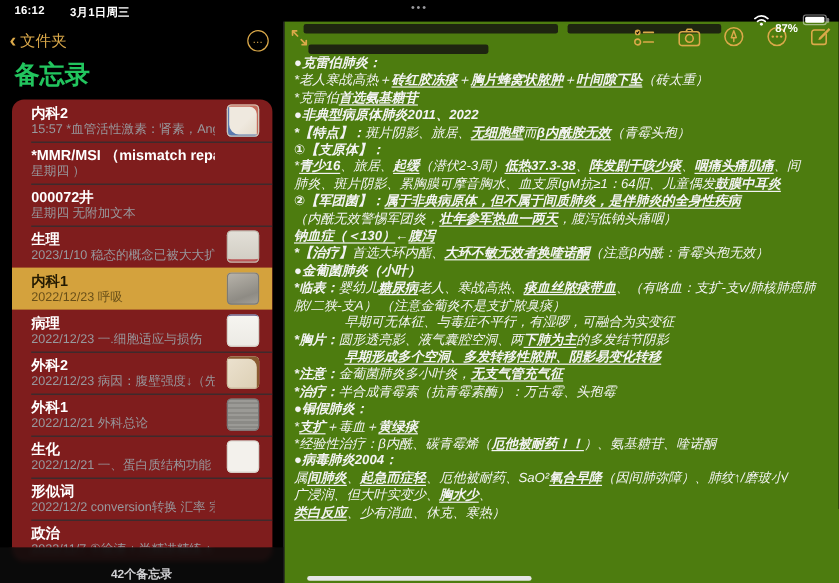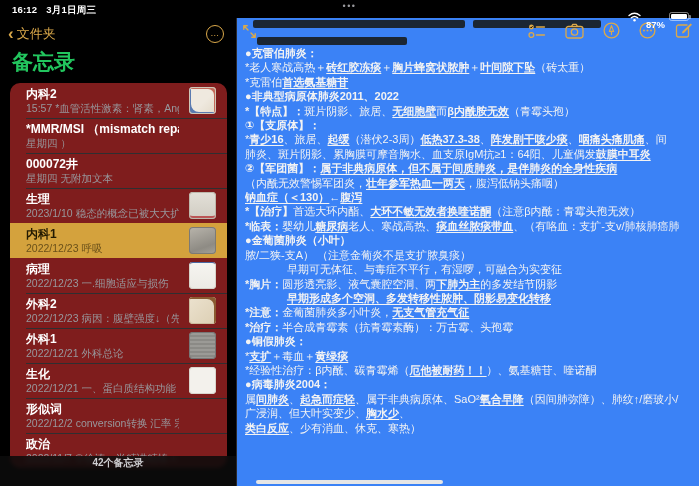--- a/index.html
+++ b/index.html
@@ -2,21 +2,21 @@
 <html><head>
 <meta charset="utf-8">
 <style>
   * { margin:0; padding:0; box-sizing:border-box; }
   html,body { width:699px; height:486px; overflow:hidden; background:#000;
     font-family:"Liberation Sans","DejaVu Sans",sans-serif; }
   .screen { position:relative; width:699px; height:486px; background:#000; color:#fff; }
 
   
   .statusbar { position:absolute; top:0; left:0; right:0; height:18px; z-index:30; }
-  .sb-left { position:absolute; left:12px; top:4px; font-size:9.5px; font-weight:700; color:#fff; letter-spacing:.2px; display:flex; gap:9px; }
+  .sb-left { position:absolute; left:12px; top:4px; font-size:9.5px; font-weight:700; color:#fff; letter-spacing:.2px; display:flex; gap:21px; }
   .sb-center { position:absolute; left:50%; transform:translateX(-50%); top:1px; font-size:9px; color:#9a9a9e; letter-spacing:1.5px; }
   .sb-right { position:absolute; right:10px; top:3px; display:flex; align-items:center; gap:4px; }
   .sb-right .pct { font-size:9.5px; font-weight:600; color:#fff;margin-top:16px; }
   .batt { position:relative; width:20px; height:9.5px; border:1px solid rgba(255,255,255,.5); border-radius:2.5px; }
   .batt .fill { position:absolute; left:1px; top:1px; bottom:1px; width:87%; background:#fff; border-radius:1.2px; }
   .batt .nub { position:absolute; right:-3px; top:2.5px; width:1.8px; height:3.5px; background:rgba(255,255,255,.5); border-radius:0 1px 1px 0; }
 
   
   .sidebar { position:absolute; left:0; top:18px; width:236px; bottom:0; background:#000; z-index:5; }
   .panel-divider { position:absolute; left:236px; top:18px; bottom:0; width:1px; background:#2a2a2c; z-index:6; }
@@ -35,25 +35,25 @@
   .note-row.selected .nr-title { color:#231a02; }
   .note-row.selected .nr-sub { color:rgba(35,26,2,.62); }
   .nr-thumb { position:absolute; right:11px; top:4px; width:27px; height:27px; border-radius:4px; }
   .th-sketch-color { background:linear-gradient(135deg,#efe9df 55%,#e3d9c8 100%); box-shadow:inset 0 0 0 1px #cfc7b8, inset -4px 4px 0 -2px #c46a5a, inset 6px -6px 0 -4px #5a7ab0; }
   .th-paper-red { background:linear-gradient(180deg,#e3e0d8,#d0ccc2); box-shadow:inset 0 0 0 1px #bdb8ac, inset 0 -8px 0 -5px #b55; }
   .th-paper-gray { background:linear-gradient(160deg,#b9b5ac,#8e8b84 70%,#a5a29a); box-shadow:inset 0 0 0 1px #7c7a74; }
   .th-doc-blue { background:linear-gradient(180deg,#f6f5f1,#eceae4); box-shadow:inset 0 4px 0 -3px #4a6aa5, inset 0 9px 0 -8px #b55, inset 0 0 0 1px #d6d3ca; }
   .th-sketch-brown { background:linear-gradient(135deg,#ece2cf,#dccfb4); box-shadow:inset -5px 5px 0 -3px #8a5a30, inset 0 0 0 1px #cbbc9e; }
   .th-gray-texture { background:repeating-linear-gradient(0deg,#9b9a96 0 2px,#8b8a86 2px 4px); box-shadow:inset 0 0 0 1px #777; }
   .th-white-page { background:#f3f1ec; box-shadow:inset 0 0 0 1px #d8d5cd; }
-  .sb-footer { position:absolute; left:0; right:0; bottom:0; height:30px; background:rgba(12,12,12,.87); backdrop-filter:blur(2px); display:flex; align-items:flex-start; justify-content:center; z-index:8; }
+  .sb-footer { position:absolute; left:0; right:0; bottom:0; height:30px; background:rgba(12,12,12,.87); backdrop-filter:blur(2px); display:flex; align-items:flex-end; justify-content:center; z-index:8; }
   .sb-footer span { font-size:10px; color:#cfcfd2; font-weight:600; }
 
   
-  .notepanel { position:absolute; left:237px; top:18px; right:0; bottom:0; background:#3b82f6; }
+  .notepanel { position:absolute; left:237px; top:18px; right:0; bottom:0; background:#4d7c0f;font-style:italic; }
   .ghost { position:absolute; background:#161610; border-radius:2px; opacity:.85; }
   .np-toolbar { position:absolute; top:4px; left:0; right:0; height:22px; z-index:10; }
   .expand-btn { position:absolute; left:4px; top:1px; width:18px; height:18px; }
   .tool-icons { position:absolute; right:6px; top:0; display:flex; gap:19px; align-items:center; }
   .tool-icons svg, .expand-btn svg { display:block; }
   .np-content { position:absolute; left:8px; top:28px; right:0; bottom:0; overflow:hidden; z-index:2; }
   .nline { white-space:nowrap; font-size:11px; line-height:14.4px; color:#f3f3f3; letter-spacing:0; }
   .nline.ind { padding-left:42px; }
   .sg-u { font-weight:700; text-decoration:underline; text-underline-offset:2px; text-decoration-thickness:1px; }
   .sg-b { font-weight:700; }
@@ -216,32 +216,32 @@
         <div class="nline"><span>*克雷伯</span><span class="sg-u">首选氨基糖苷</span></div>
         <div class="nline"><span class="sg-b">●非典型病原体肺炎2011、2022</span></div>
         <div class="nline"><span class="sg-b">*【特点】：</span><span>斑片阴影、旅居、</span><span class="sg-u">无细胞壁</span><span>而</span><span class="sg-u">β内酰胺无效</span><span>（青霉头孢）</span></div>
         <div class="nline"><span class="sg-b">①【支原体】：</span></div>
         <div class="nline"><span>*</span><span class="sg-u">青少16</span><span>、旅居、</span><span class="sg-u">起缓</span><span>（潜伏2-3周）</span><span class="sg-u">低热37.3-38</span><span>、</span><span class="sg-u">阵发剧干咳少痰</span><span>、</span><span class="sg-u">咽痛头痛肌痛</span><span>、间</span></div>
         <div class="nline"><span>肺炎、斑片阴影、累胸膜可摩音胸水、血支原IgM抗≥1：64阳、儿童偶发</span><span class="sg-u">鼓膜中耳炎</span></div>
         <div class="nline"><span class="sg-b">②【军团菌】：</span><span class="sg-u">属于非典病原体，但不属于间质肺炎，是伴肺炎的全身性疾病</span></div>
         <div class="nline"><span>（内酰无效警惕军团炎，</span><span class="sg-u">壮年参军热血一两天</span><span>，腹泻低钠头痛咽）</span></div>
         <div class="nline"><span class="sg-u">钠血症（＜130）</span><span>←</span><span class="sg-u">腹泻</span></div>
         <div class="nline"><span class="sg-b">*【治疗】</span><span>首选大环内酯、</span><span class="sg-u">大环不敏无效者换喹诺酮</span><span>（注意β内酰：青霉头孢无效）</span></div>
+        <div class="nline"><span class="sg-b">●金葡菌肺炎（小叶）</span></div>
         <div class="nline"><span class="sg-b">*临表：</span><span>婴幼儿</span><span class="sg-u">糖尿病</span><span>老人、寒战高热、</span><span class="sg-u">痰血丝脓痰带血</span><span>、（有咯血：支扩-支v/肺核肺癌肺</span></div>
-        <div class="nline"><span class="sg-b">●金葡菌肺炎（小叶）</span></div>
         <div class="nline"><span>脓/二狭-支A） （注意金葡炎不是支扩脓臭痰）</span></div>
         <div class="nline ind"><span>早期可无体征、与毒症不平行，有湿啰，可融合为实变征</span></div>
         <div class="nline"><span class="sg-b">*胸片：</span><span>圆形透亮影、液气囊腔空洞、两</span><span class="sg-u">下肺为主</span><span>的多发结节阴影</span></div>
         <div class="nline ind"><span class="sg-u">早期形成多个空洞、多发转移性脓肿、阴影易变化转移</span></div>
         <div class="nline"><span class="sg-b">*注意：</span><span>金葡菌肺炎多小叶炎，</span><span class="sg-u">无支气管充气征</span></div>
         <div class="nline"><span class="sg-b">*治疗：</span><span>半合成青霉素（抗青霉素酶）：万古霉、头孢霉</span></div>
         <div class="nline"><span class="sg-b">●铜假肺炎：</span></div>
         <div class="nline"><span>*</span><span class="sg-u">支扩</span><span>＋毒血＋</span><span class="sg-u">黄绿痰</span></div>
         <div class="nline"><span>*经验性治疗：</span><span>β内酰、碳青霉烯（</span><span class="sg-u">厄他被耐药！！</span><span>）、氨基糖苷、喹诺酮</span></div>
         <div class="nline"><span class="sg-b">●病毒肺炎2004：</span></div>
-        <div class="nline"><span>属</span><span class="sg-u">间肺炎</span><span>、</span><span class="sg-u">起急而症轻</span><span>、属于非典病原体、SaO²</span><span class="sg-u">氧合早降</span><span>（因间肺弥障）、肺纹↑/磨玻小/</span></div>
+        <div class="nline"><span>属</span><span class="sg-u">间肺炎</span><span>、</span><span class="sg-u">起急而症轻</span><span>、厄他被耐药、SaO²</span><span class="sg-u">氧合早降</span><span>（因间肺弥障）、肺纹↑/磨玻小/</span></div>
         <div class="nline"><span>广浸润、但大叶实变少、</span><span class="sg-u">胸水少</span><span>、</span></div>
         <div class="nline"><span class="sg-u">类白反应</span><span>、少有消血、休克、寒热）</span></div>
       </div>
     <div class="home-indicator"></div>
   </div>
 
 </div>
 
 </body></html>

